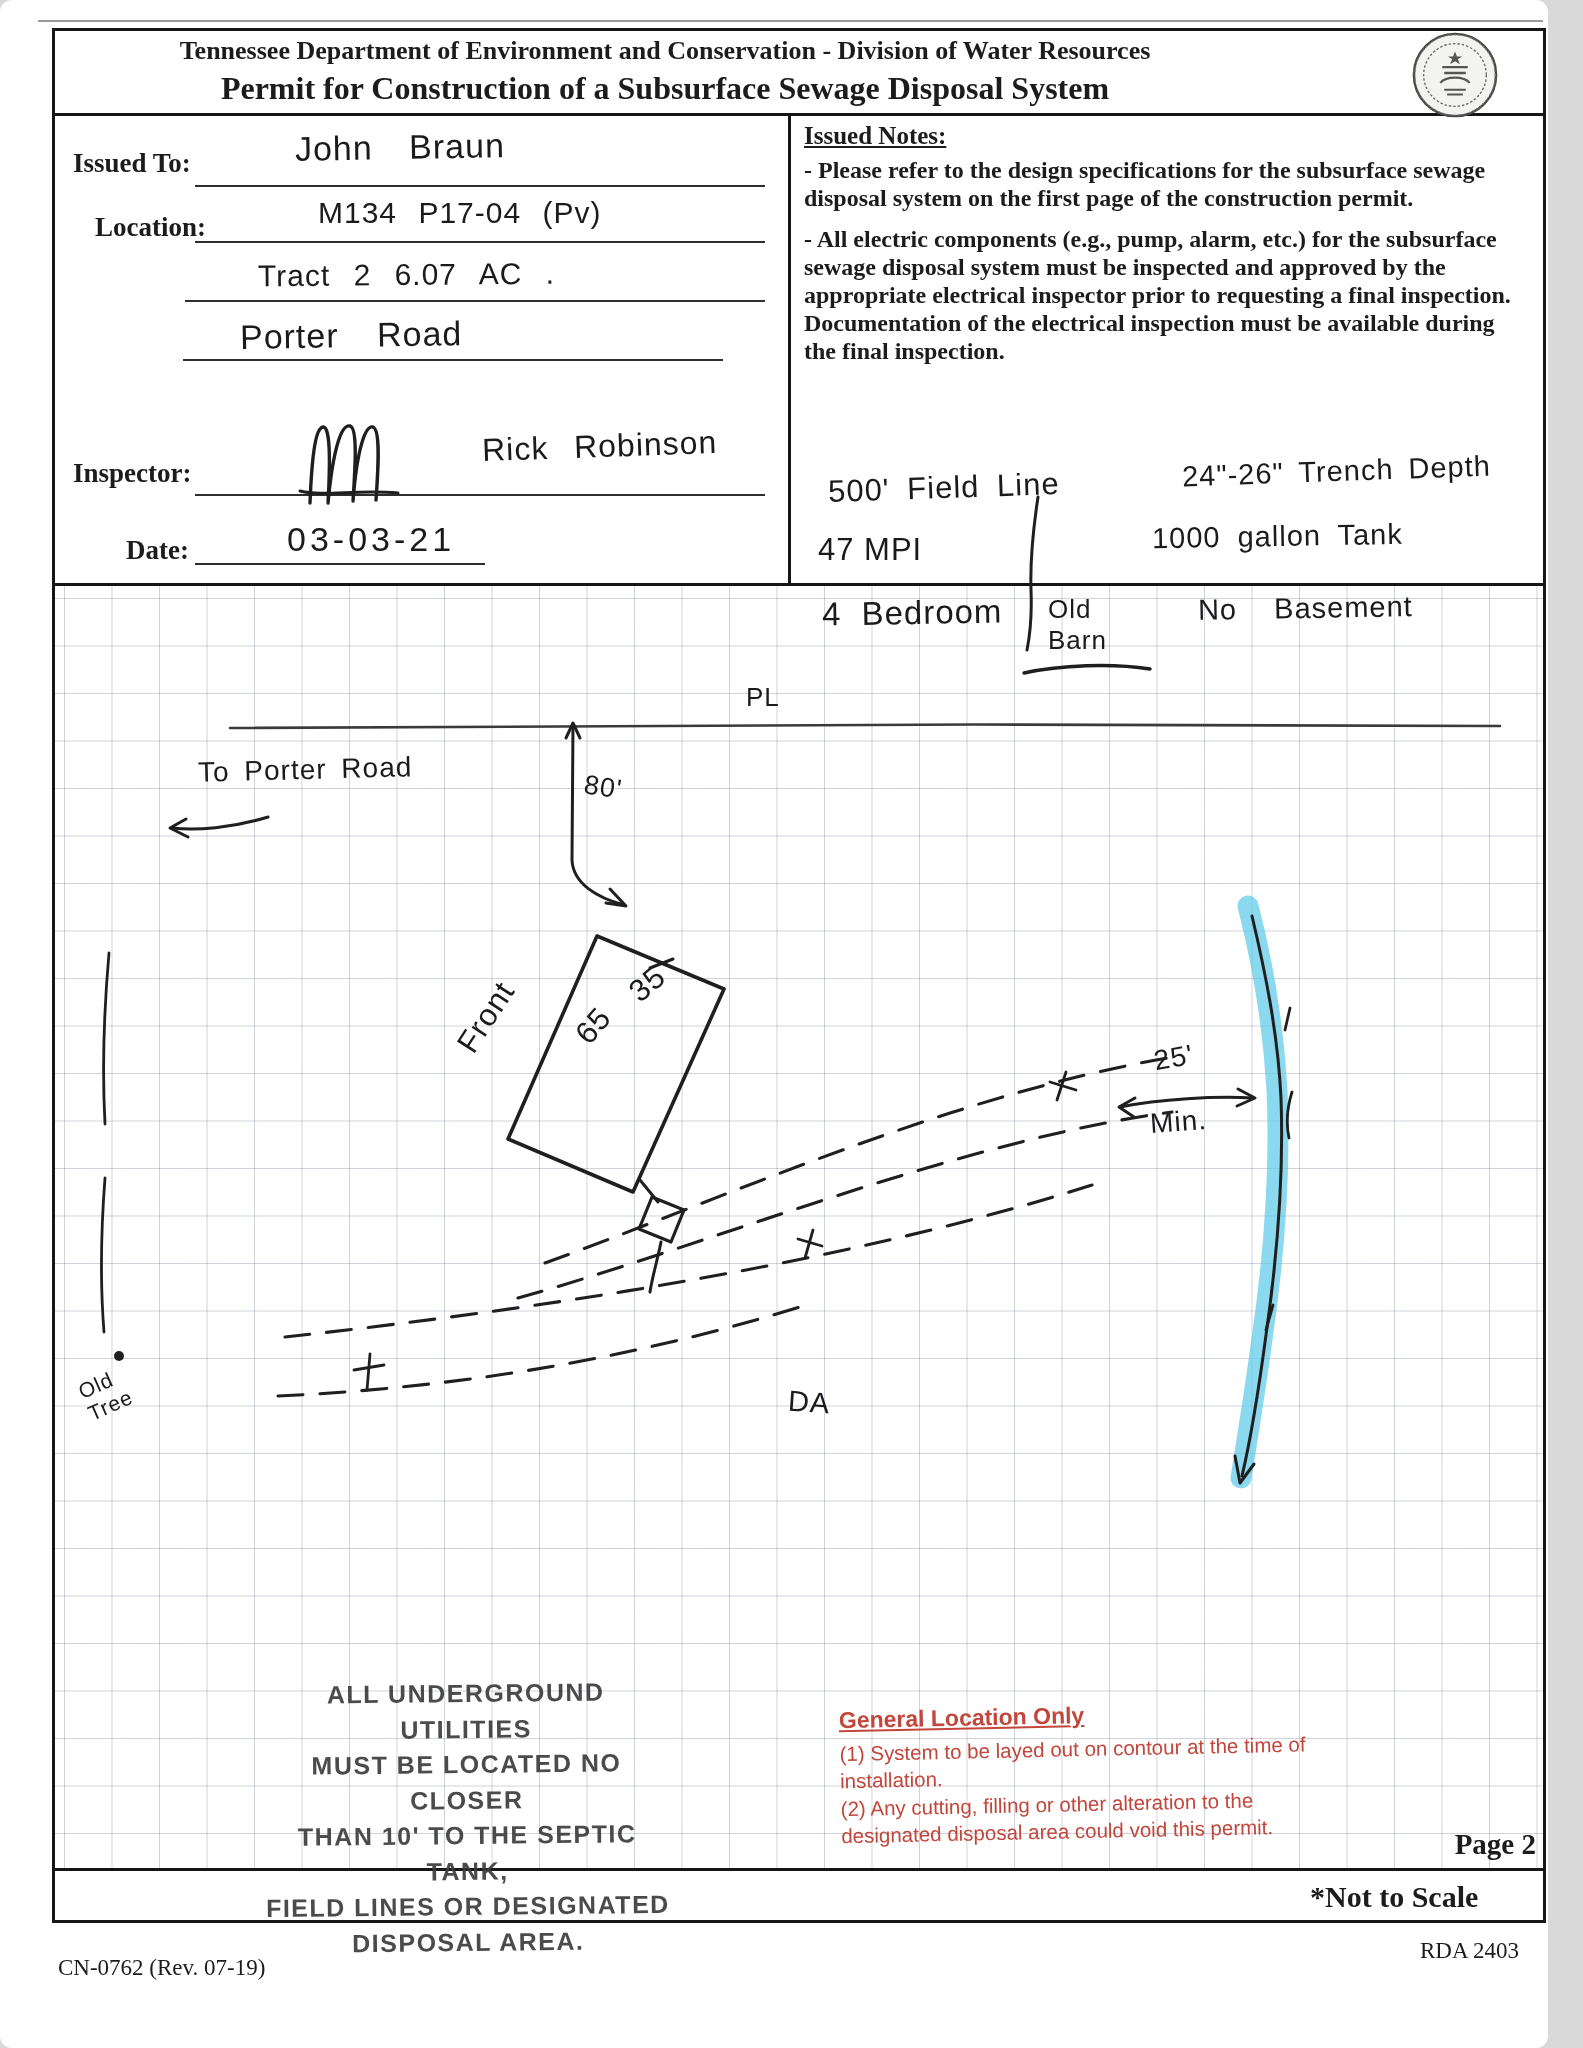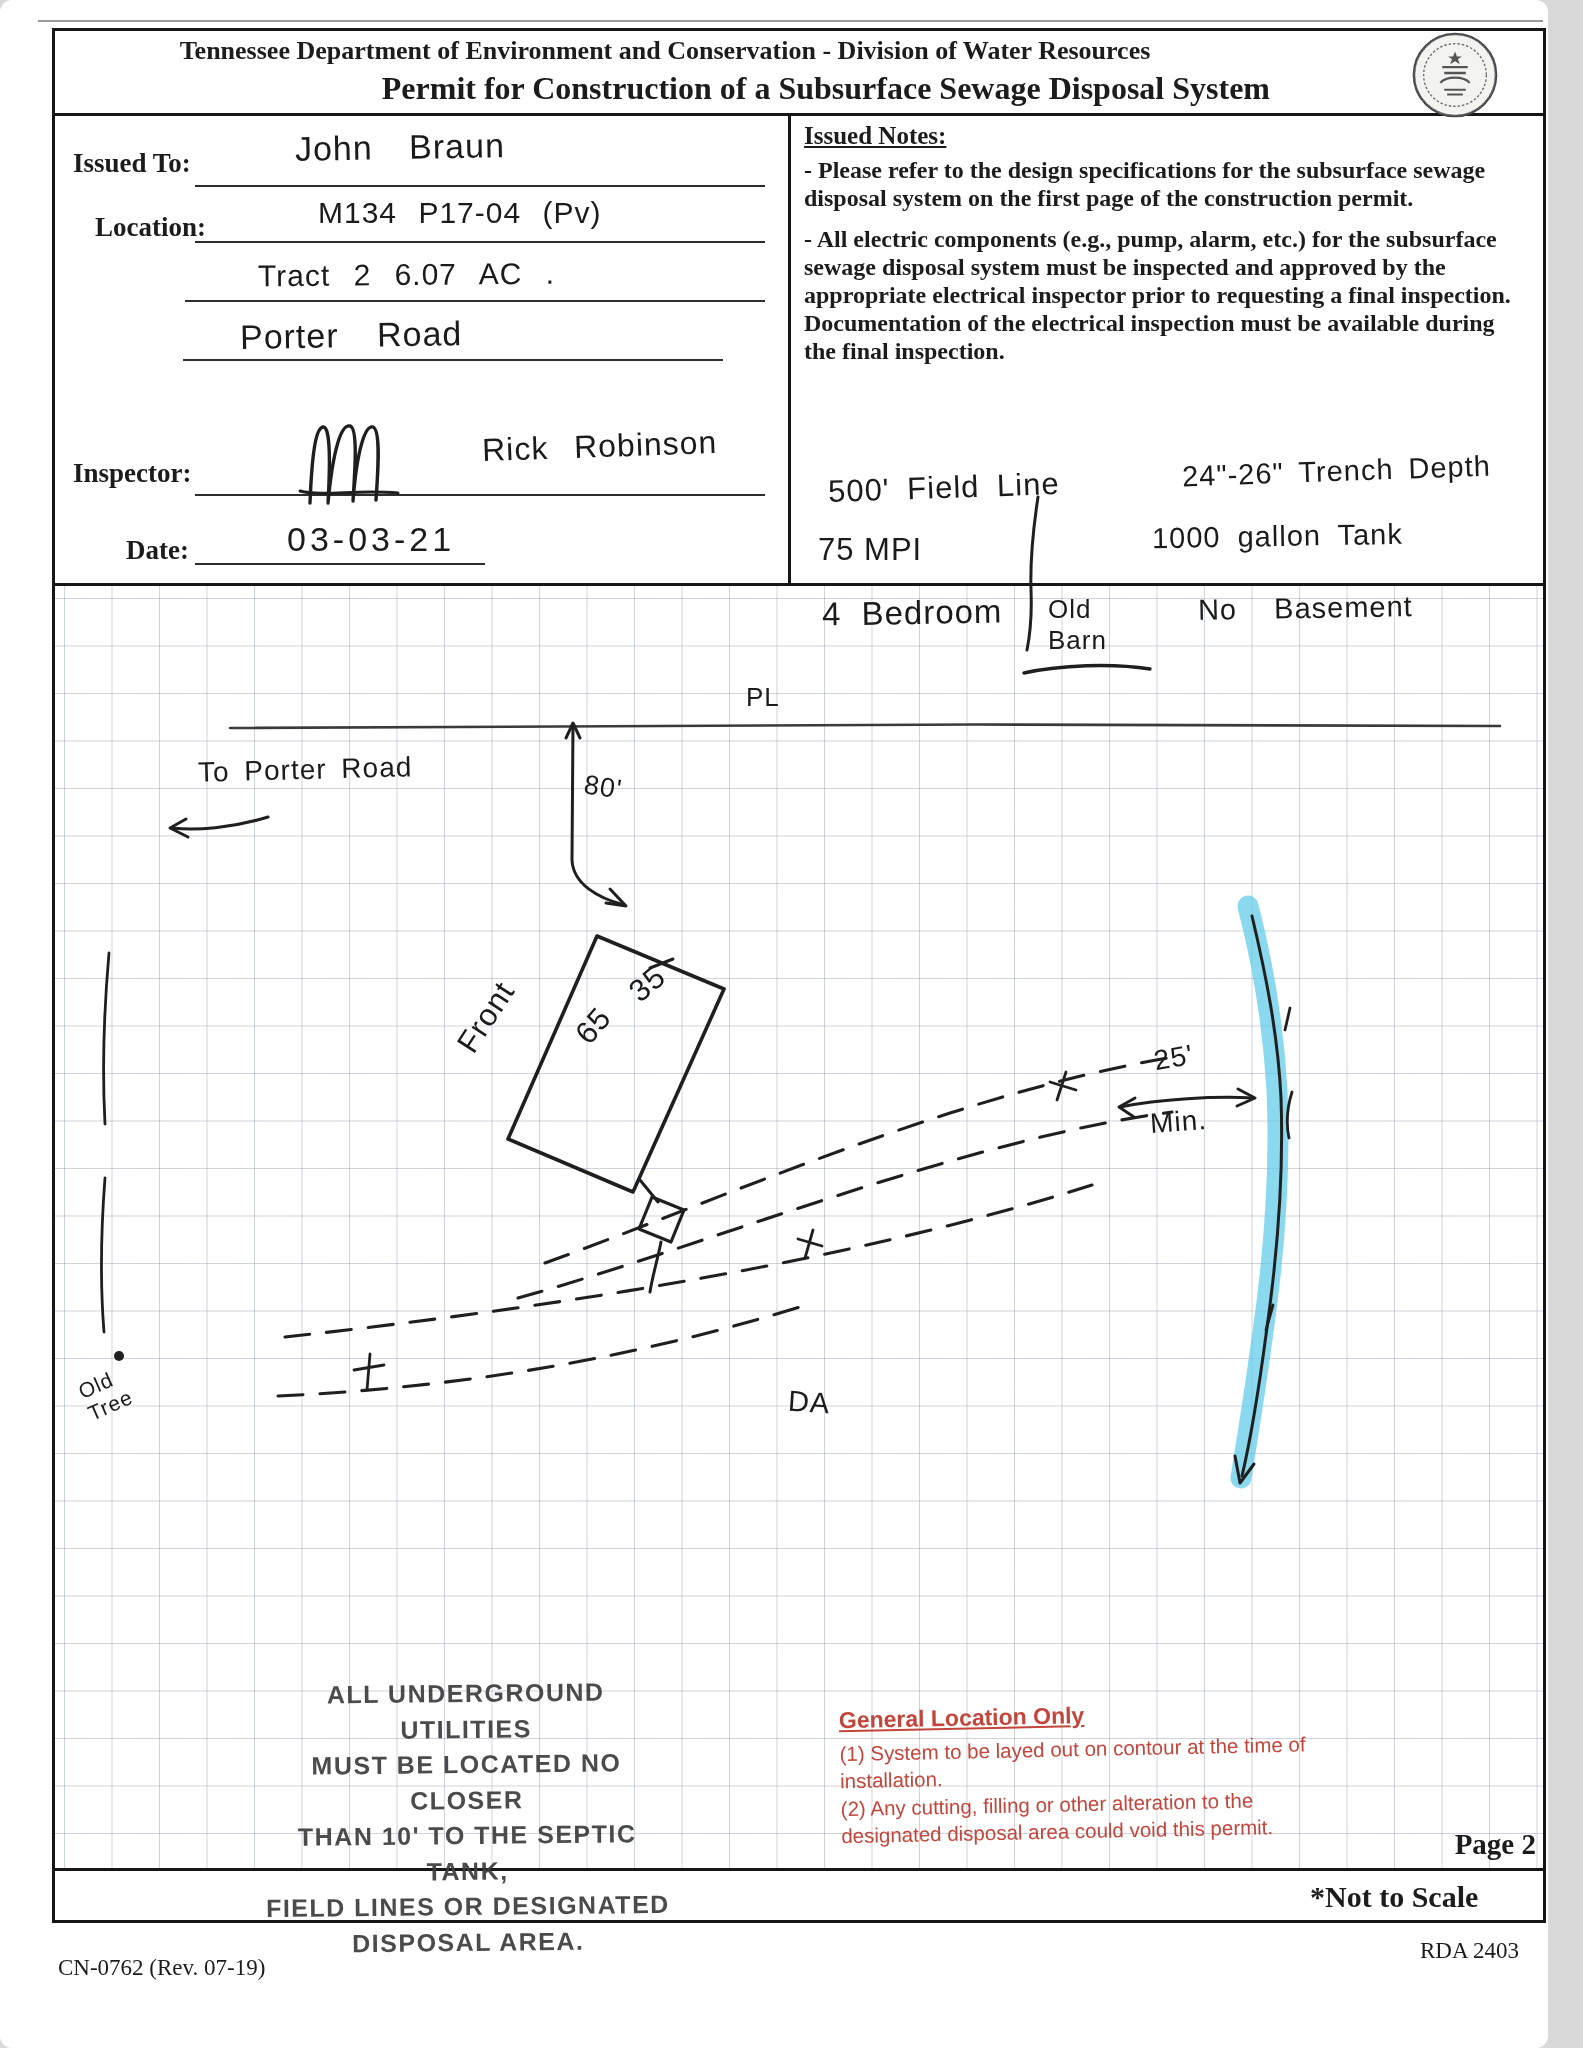--- a/index.html
+++ b/index.html
@@ -31,21 +31,21 @@
 
   <div class="scanline" style="left:38px;top:20px;width:1505px;height:2px;"></div>
 
   <div class="box" style="left:52px;top:28px;width:1494px;height:88px;"></div>
   <div class="box" style="left:52px;top:113px;width:739px;height:473px;"></div>
   <div class="box" style="left:788px;top:113px;width:758px;height:473px;"></div>
   <div class="box grid" style="left:52px;top:583px;width:1494px;height:1288px;"></div>
   <div class="box" style="left:52px;top:1868px;width:1494px;height:55px;"></div>
 
   <div class="abs serifb" style="left:60px;top:36px;width:1210px;text-align:center;font-size:26px;">Tennessee Department of Environment and Conservation - Division of Water Resources</div>
-  <div class="abs serifb" style="left:60px;top:70px;width:1210px;text-align:right;font-size:32px;">Permit for Construction of a Subsurface Sewage Disposal System</div>
+  <div class="abs serifb" style="left:60px;top:70px;width:1210px;text-align:center;font-size:32px;">Permit for Construction of a Subsurface Sewage Disposal System</div>
 
   <div class="abs" style="left:1408px;top:28px;">
     <svg width="94" height="94" viewBox="0 0 96 96">
       <circle cx="48" cy="48" r="42" fill="#f3f3f0" stroke="#4a4a4a" stroke-width="2.5"></circle>
       <circle cx="48" cy="48" r="41" fill="none" stroke="#7b7b7b" stroke-width="1.2" stroke-dasharray="1.6 2.4"></circle>
       <circle cx="48" cy="48" r="32" fill="none" stroke="#6a6a6a" stroke-width="1.4" stroke-dasharray="2.5 2"></circle>
       <path d="M48,24 l2,5 5,0 -4,3 2,5 -5,-3 -5,3 2,-5 -4,-3 5,0 z" fill="#555"></path>
       <path d="M35,40 h26 M37,46 h22" stroke="#555" stroke-width="2.4" fill="none"></path>
       <path d="M33,56 c6,-7 24,-7 30,0" stroke="#555" stroke-width="2.2" fill="none"></path>
       <path d="M37,63 h22 M40,68 h16" stroke="#555" stroke-width="2" fill="none"></path>
@@ -75,21 +75,21 @@
   <div class="abs hand" style="left:287px;top:520px;font-size:34px;letter-spacing:4px;">03-03-21</div>
 
   <div class="abs notes" style="left:804px;top:122px;width:728px;">
     <h3>Issued Notes:</h3>
     <p>- Please refer to the design specifications for the subsurface sewage disposal system on the first page of the construction permit.</p>
     <p>- All electric components (e.g., pump, alarm, etc.) for the subsurface sewage disposal system must be inspected and approved by the appropriate electrical inspector prior to requesting a final inspection. Documentation of the electrical inspection must be available during the final inspection.</p>
   </div>
 
   <div class="abs hand" style="left:828px;top:470px;font-size:31px;word-spacing:8px;transform:rotate(-2deg);">500' Field Line</div>
   <div class="abs hand" style="left:1182px;top:455px;font-size:29px;word-spacing:6px;transform:rotate(-2deg);">24"-26" Trench Depth</div>
-  <div class="abs hand" style="left:818px;top:532px;font-size:31px;">75 MPI</div>
+  <div class="abs hand" style="left:818px;top:532px;font-size:31px;">47 MPI</div>
   <div class="abs hand" style="left:1152px;top:520px;font-size:29px;word-spacing:8px;transform:rotate(-1deg);">1000 gallon Tank</div>
 
   <div class="abs hand" style="left:822px;top:594px;font-size:33px;word-spacing:10px;transform:rotate(-1deg);">4 Bedroom</div>
   <div class="abs hand" style="left:1048px;top:594px;font-size:26px;width:80px;white-space:normal;line-height:1.2;">Old Barn</div>
   <div class="abs hand" style="left:1198px;top:592px;font-size:29px;word-spacing:28px;transform:rotate(-1deg);">No Basement</div>
   <div class="abs hand" style="left:746px;top:682px;font-size:26px;">PL</div>
   <div class="abs hand" style="left:198px;top:754px;font-size:28px;word-spacing:6px;transform:rotate(-1.5deg);">To Porter Road</div>
   <div class="abs hand" style="left:584px;top:772px;font-size:27px;transform:rotate(8deg);">80'</div>
   <div class="abs hand" style="left:450px;top:1040px;font-size:31px;transform:rotate(-57deg);transform-origin:0 0;">Front</div>
   <div class="abs hand" style="left:568px;top:1028px;font-size:31px;transform:rotate(-49deg);transform-origin:0 0;">65</div>

